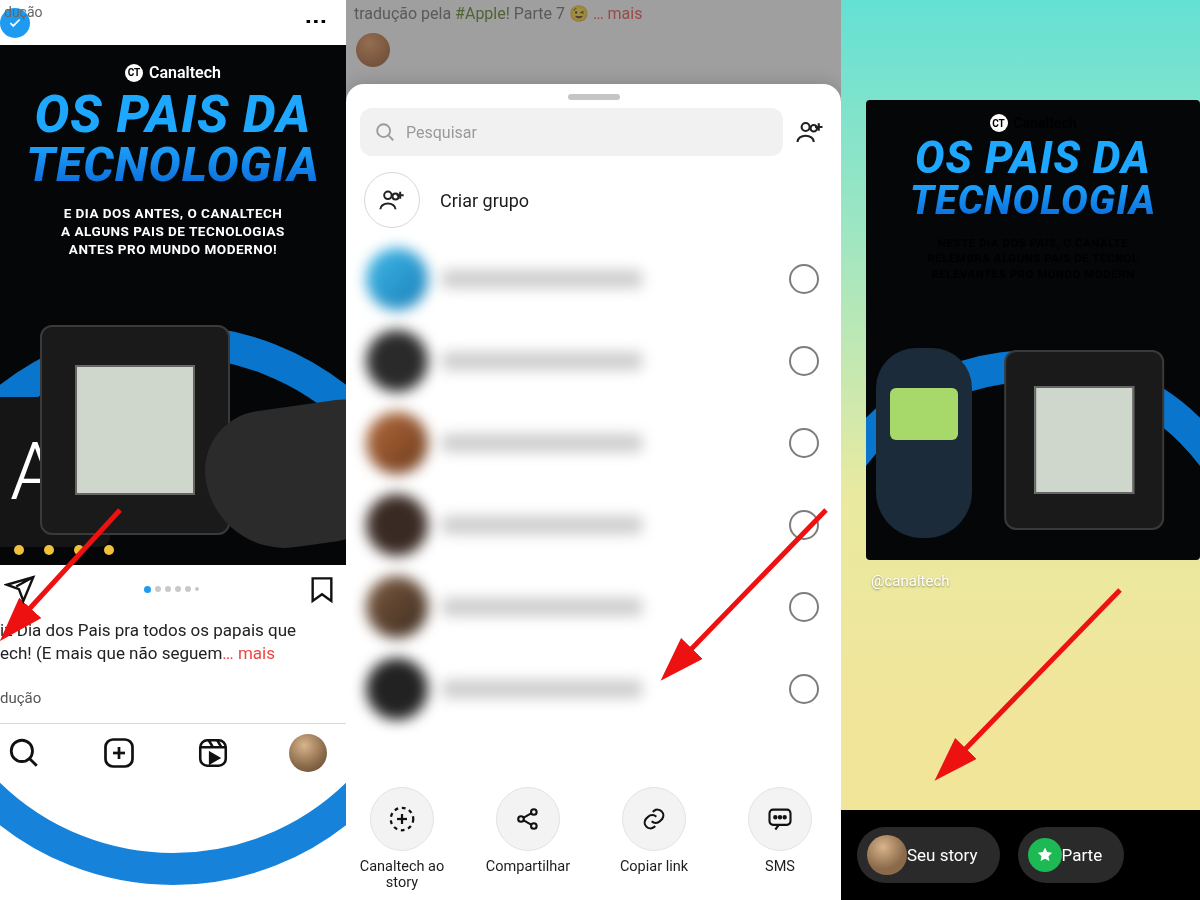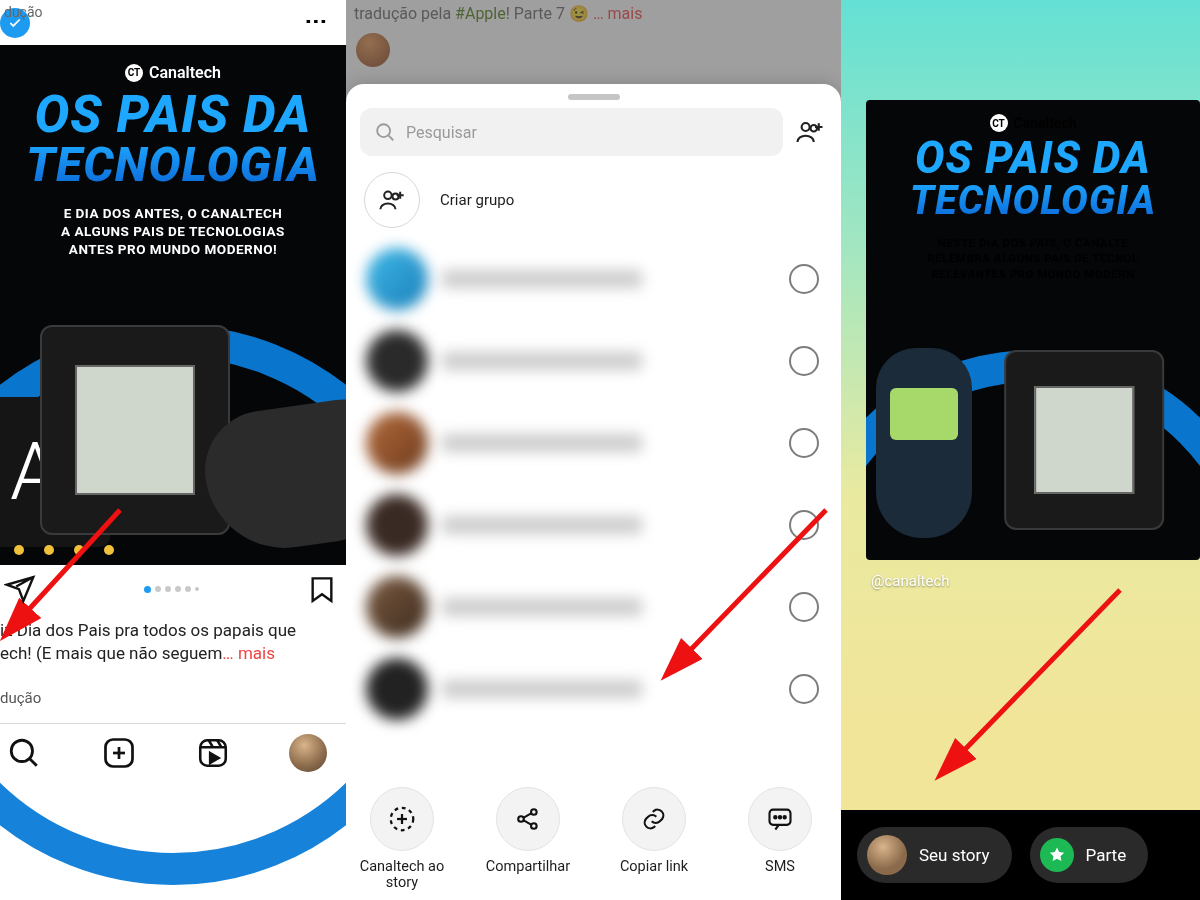--- a/index.html
+++ b/index.html
@@ -57,21 +57,21 @@
   .p2-sub { padding:2px 8px 4px 8px; color:#7b7b7b; font-size:15px;}
   .p2-sub b{ color:#4a4a4a; font-weight:600;}
   .dim-overlay { position:absolute; inset:0; background:rgba(80,80,80,0.55);}
   .sheet { position:absolute; left:0; right:0; top:84px; bottom:0; background:#fff; border-top-left-radius:18px; border-top-right-radius:18px; box-shadow:0 -2px 16px rgba(0,0,0,.15);}
   .grabber { width:52px;height:6px;border-radius:3px;background:#c5c5c5; margin:10px auto 8px auto;}
   .search-row { display:flex; align-items:center; gap:10px; padding:0 14px;}
   .search-box { flex:1; background:#f1f1f2; border-radius:12px; height:48px; display:flex; align-items:center; padding:0 14px; gap:10px; color:#9a9a9a;}
   .addgroup-ic { width:34px;height:34px;display:flex;align-items:center;justify-content:center;color:#2b2b2b;}
   .group-row { display:flex; align-items:center; gap:20px; padding:16px 16px 6px 18px;}
   .circle-btn { width:56px;height:56px;border-radius:50%;border:1px solid #d7d7d7; display:flex;align-items:center;justify-content:center;background:#fff;}
-  .group-label { font-size:15px; color:#1c1c1c;}
+  .group-label { font-size:18px; color:#1c1c1c;}
   .contact-list { padding:4px 16px 0 14px;}
   .contact { display:flex; align-items:center; justify-content:space-between; padding:10px 6px;}
   .contact-left { display:flex; align-items:center; gap:14px; filter:blur(7px);}
   .c-av { width:62px;height:62px;border-radius:50%;}
   .c-av.c1{background:linear-gradient(135deg,#3fb8e8,#1a7fb8);}
   .c-av.c2{background:#2a2a2a;}
   .c-av.c3{background:linear-gradient(135deg,#b46b3d,#6c3a1c);}
   .c-av.c4{background:#3a2a24;}
   .c-av.c5{background:linear-gradient(135deg,#7d5c42,#3b2a1d);}
   .c-av.c6{background:#222;}
@@ -93,21 +93,21 @@
   .p3-card .title-line2{ font-size:40px;}
   .p3-card .subcopy{ font-size:11.5px; padding:0 10px; }
   .p3-card .devices{ height:220px;}
   .nokia { position:absolute; left:10px; bottom:22px; width:96px; height:190px; background:#1b2b3a; border-radius:40px 40px 46px 46px; }
   .nokia .nscreen{ position:absolute; top:40px; left:14px; right:14px; height:52px; background:#a7d96a; border-radius:6px;}
   .p3-card .gameboy{ transform:translateX(-18%); width:160px;height:180px;}
   .p3-card .gameboy .screen{ width:100px;height:108px;}
   .p3-card .ring.big{ width:480px;height:480px; bottom:-270px;}
   .handle { position:absolute; left:30px; top:572px; color:#fff; font-size:15px; text-shadow:0 1px 2px rgba(0,0,0,.4);}
   .p3-bottom { position:absolute; left:0; right:0; bottom:0; height:90px; background:#000; display:flex; align-items:center; padding:0 16px; gap:18px;}
-  .pill { height:56px; border-radius:30px; background:#2a2a2a; display:flex; align-items:center; gap:12px; padding:0 22px 0 10px; color:#fff; font-size:17px;}
+  .pill { height:56px; border-radius:30px; background:#2a2a2a; display:flex; align-items:center; padding:0 22px 0 10px; color:#fff; font-size:17px;}
   .pill.green .picon{ background:#1db954; width:34px;height:34px;border-radius:50%; display:flex;align-items:center;justify-content:center;}
   .pill .pav{ width:40px;height:40px;border-radius:50%; background:radial-gradient(circle at 40% 30%, #d9b48b, #8a6a4a 60%);}
   .arrow3 { position:absolute; right:60px; bottom:110px; width:220px;height:220px; pointer-events:none;}
 
   svg { display:block; }
 </style>
 </head>
 <body>
 
 <div class="stage">

